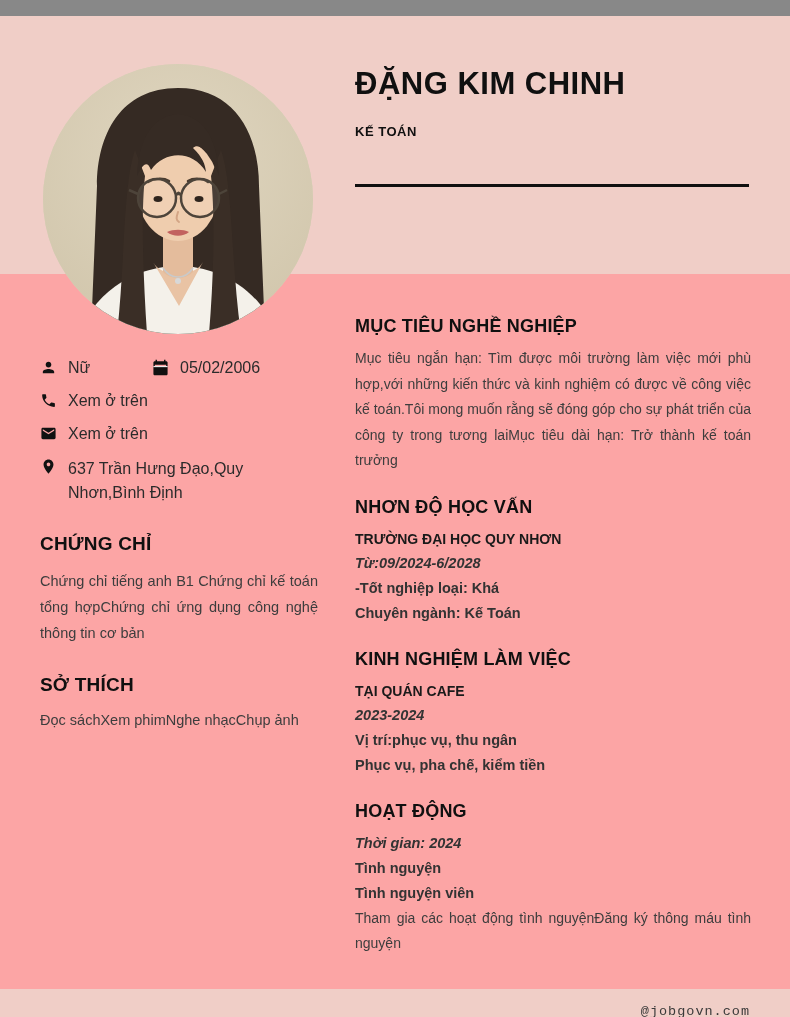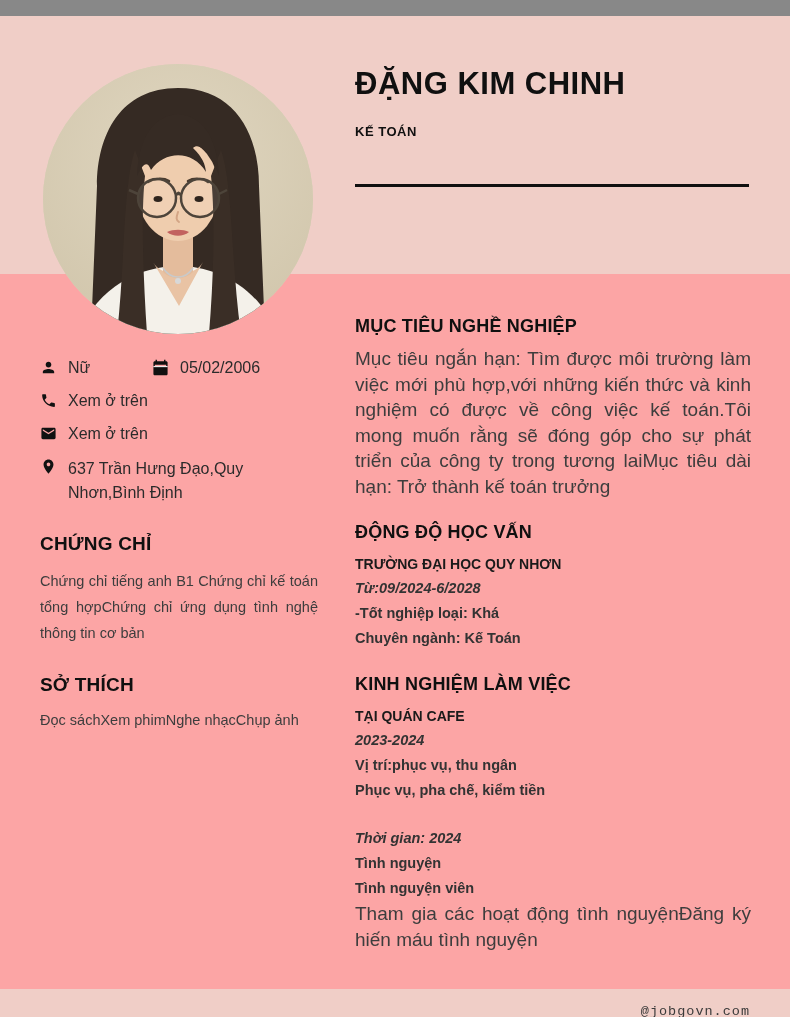--- a/index.html
+++ b/index.html
@@ -33,21 +33,21 @@
   .gender-val { width:84px; }
   .address-text { line-height:24px; }
 
   .left-col h2 { font-size:19px; font-weight:bold; color:#101010; margin:28px 0 13px; letter-spacing:0.2px; }
   .left-col .para { font-size:14.5px; line-height:26px; color:#3d3d3d; text-align:justify; }
   .left-col .para-line { font-size:14.5px; line-height:22px; color:#3d3d3d; }
 
   .right-col { position:absolute; left:355px; top:300px; width:396px; }
   .section { margin-bottom:23px; }
   .section h2 { font-size:18px; font-weight:bold; color:#101010; margin:0 0 9px; letter-spacing:0.2px; }
-  .section .para { font-size:19px; line-height:25.5px; color:#3d3d3d; text-align:justify; }
+  .section .para { font-size:14px; line-height:25.5px; color:#3d3d3d; text-align:justify; }
   .section .line { font-size:14.5px; line-height:25px; color:#333;font-weight:bold; }
   .section .sub { font-size:14px; font-weight:bold; color:#1a1a1a; line-height:24px; margin-top:2px; }
   .section .italic { font-style:italic; color:#333; }
 </style>
 </head>
 <body>
 
 <div class="page">
 
   <div class="header-band"></div>
@@ -144,55 +144,56 @@
     <div class="info-row">
       <span class="icon">
         <svg viewBox="0 0 24 24">
             <path d="M12 2C8.13 2 5 5.13 5 9c0 5.25 7 13 7 13s7-7.75 7-13c0-3.87-3.13-7-7-7zm0 9.5c-1.38 0-2.5-1.12-2.5-2.5S10.62 6.5 12 6.5s2.5 1.12 2.5 2.5-1.12 2.5-2.5 2.5z"></path>
           </svg>
       </span>
       <span class="address-text">637 Trần Hưng Đạo,Quy Nhơn,Bình Định</span>
     </div>
 
     <h2>CHỨNG CHỈ</h2>
-    <p class="para">Chứng chỉ tiếng anh B1 Chứng chỉ kế toán tổng hợpChứng chỉ ứng dụng tình nghệ thông tin cơ bản</p>
+    <p class="para">Chứng chỉ tiếng anh B1 Chứng chỉ kế toán tổng hợpChứng chỉ ứng dụng công nghệ thông tin cơ bản</p>
 
     <h2>SỞ THÍCH</h2>
     <p class="para-line">Đọc sáchXem phimNghe nhạcChụp ảnh</p>
 
   </div>
 
   <div class="right-col">
 
     <div class="section">
       <h2>MỤC TIÊU NGHỀ NGHIỆP</h2>
       <p class="para">Mục tiêu ngắn hạn: Tìm được môi trường làm việc mới phù hợp,với những kiến thức và kinh nghiệm có được về công việc kế toán.Tôi mong muốn rằng sẽ đóng góp cho sự phát triển của công ty trong tương laiMục tiêu dài hạn: Trở thành kế toán trưởng</p>
     </div>
 
     <div class="section">
-      <h2>ĐỘNG ĐỘ HỌC VẤN</h2>
+      <h2>NHƠN ĐỘ HỌC VẤN</h2>
       <div class="line sub">TRƯỜNG ĐẠI HỌC QUY NHƠN</div>
       <div class="line italic">Từ:09/2024-6/2028</div>
       <div class="line">-Tốt nghiệp loại: Khá</div>
       <div class="line">Chuyên ngành: Kế Toán</div>
     </div>
 
     <div class="section">
       <h2>KINH NGHIỆM LÀM VIỆC</h2>
       <div class="line sub">TẠI QUÁN CAFE</div>
       <div class="line italic">2023-2024</div>
       <div class="line">Vị trí:phục vụ, thu ngân</div>
       <div class="line">Phục vụ, pha chế, kiểm tiền</div>
     </div>
 
     <div class="section">
+      <h2>HOẠT ĐỘNG</h2>
       <div class="line italic">Thời gian: 2024</div>
       <div class="line">Tình nguyện</div>
       <div class="line">Tình nguyện viên</div>
-      <p class="para">Tham gia các hoạt động tình nguyệnĐăng ký hiến máu tình nguyện</p>
+      <p class="para">Tham gia các hoạt động tình nguyệnĐăng ký thông máu tình nguyện</p>
     </div>
 
   </div>
 
   <div class="footer-band">
     <span class="footer-text">@jobgovn.com</span>
   </div>
 
 </div>
 

